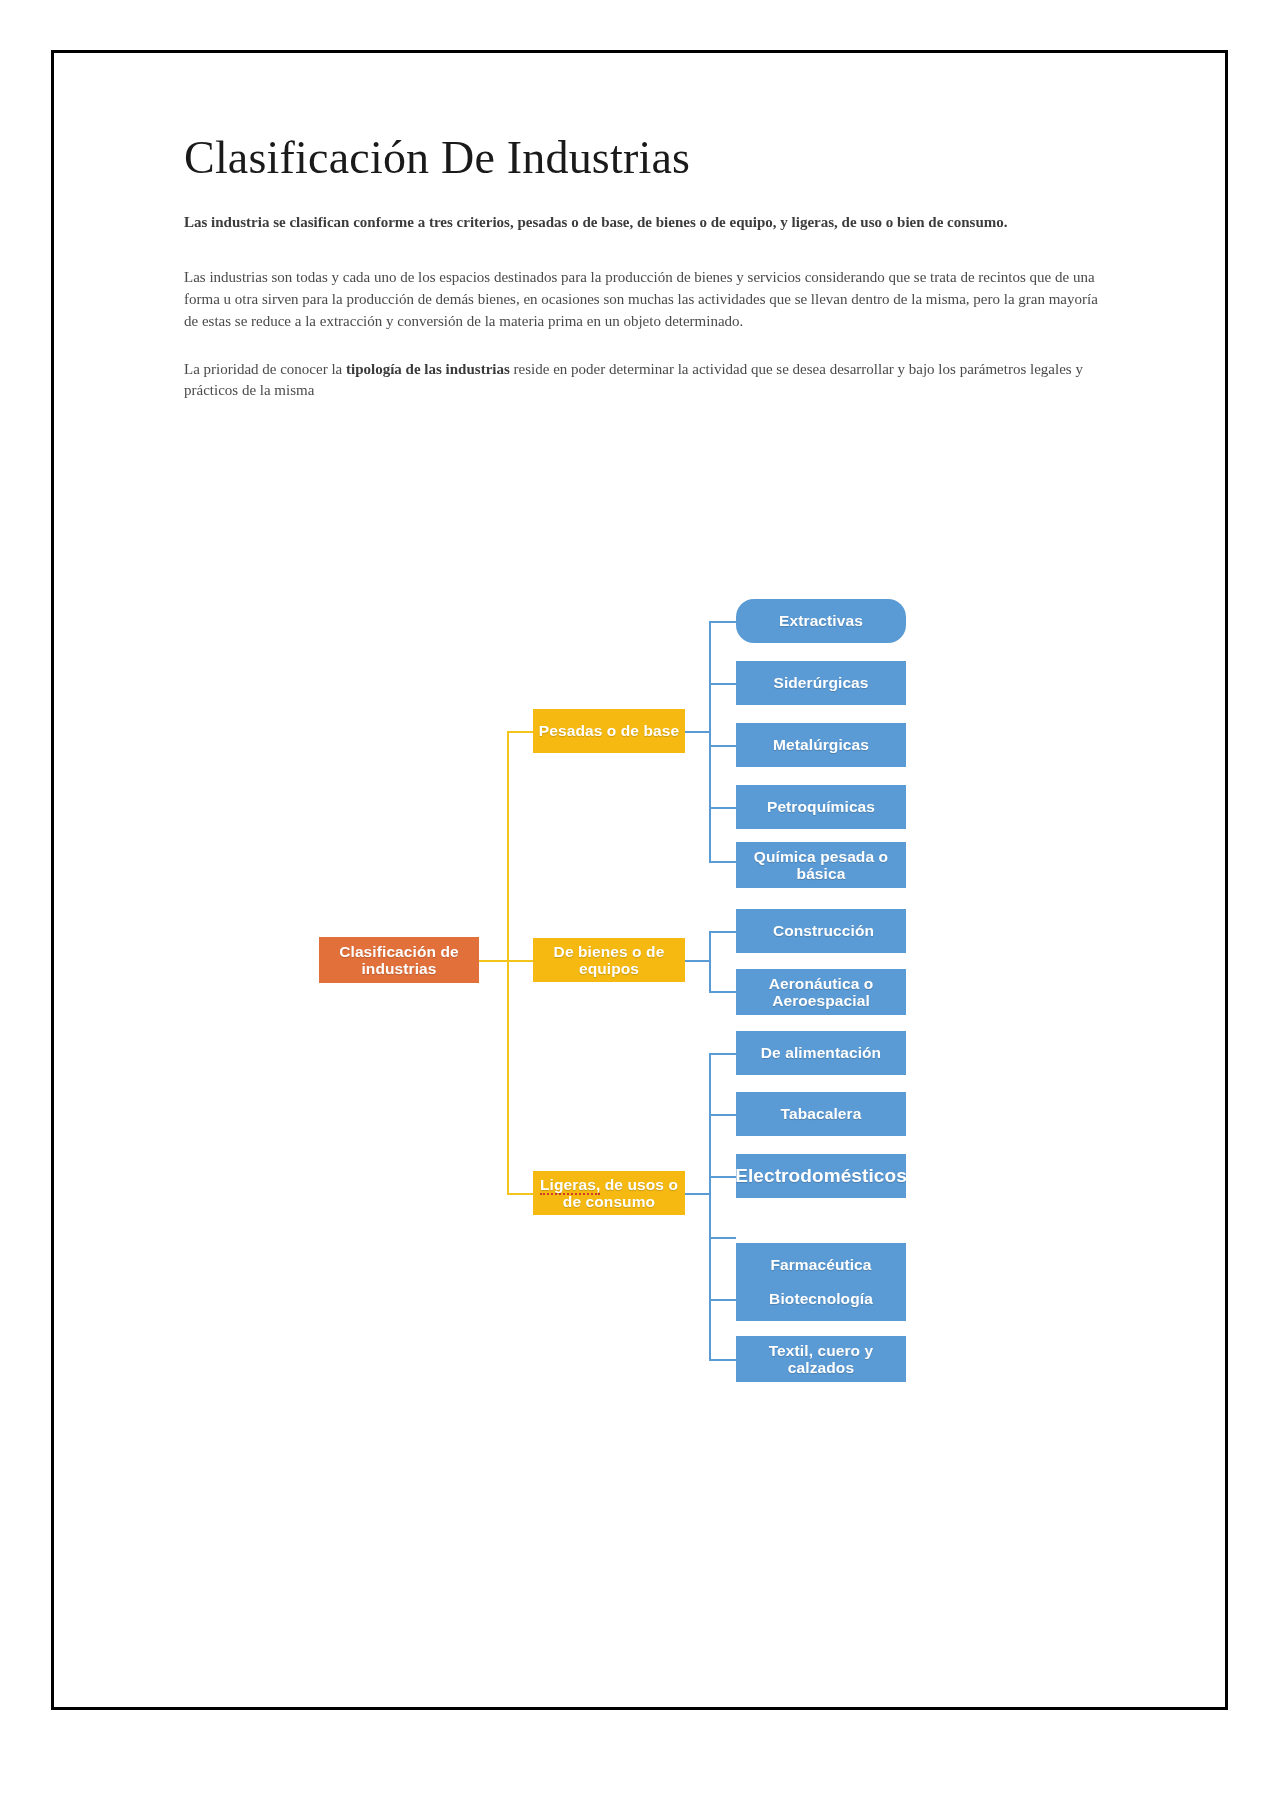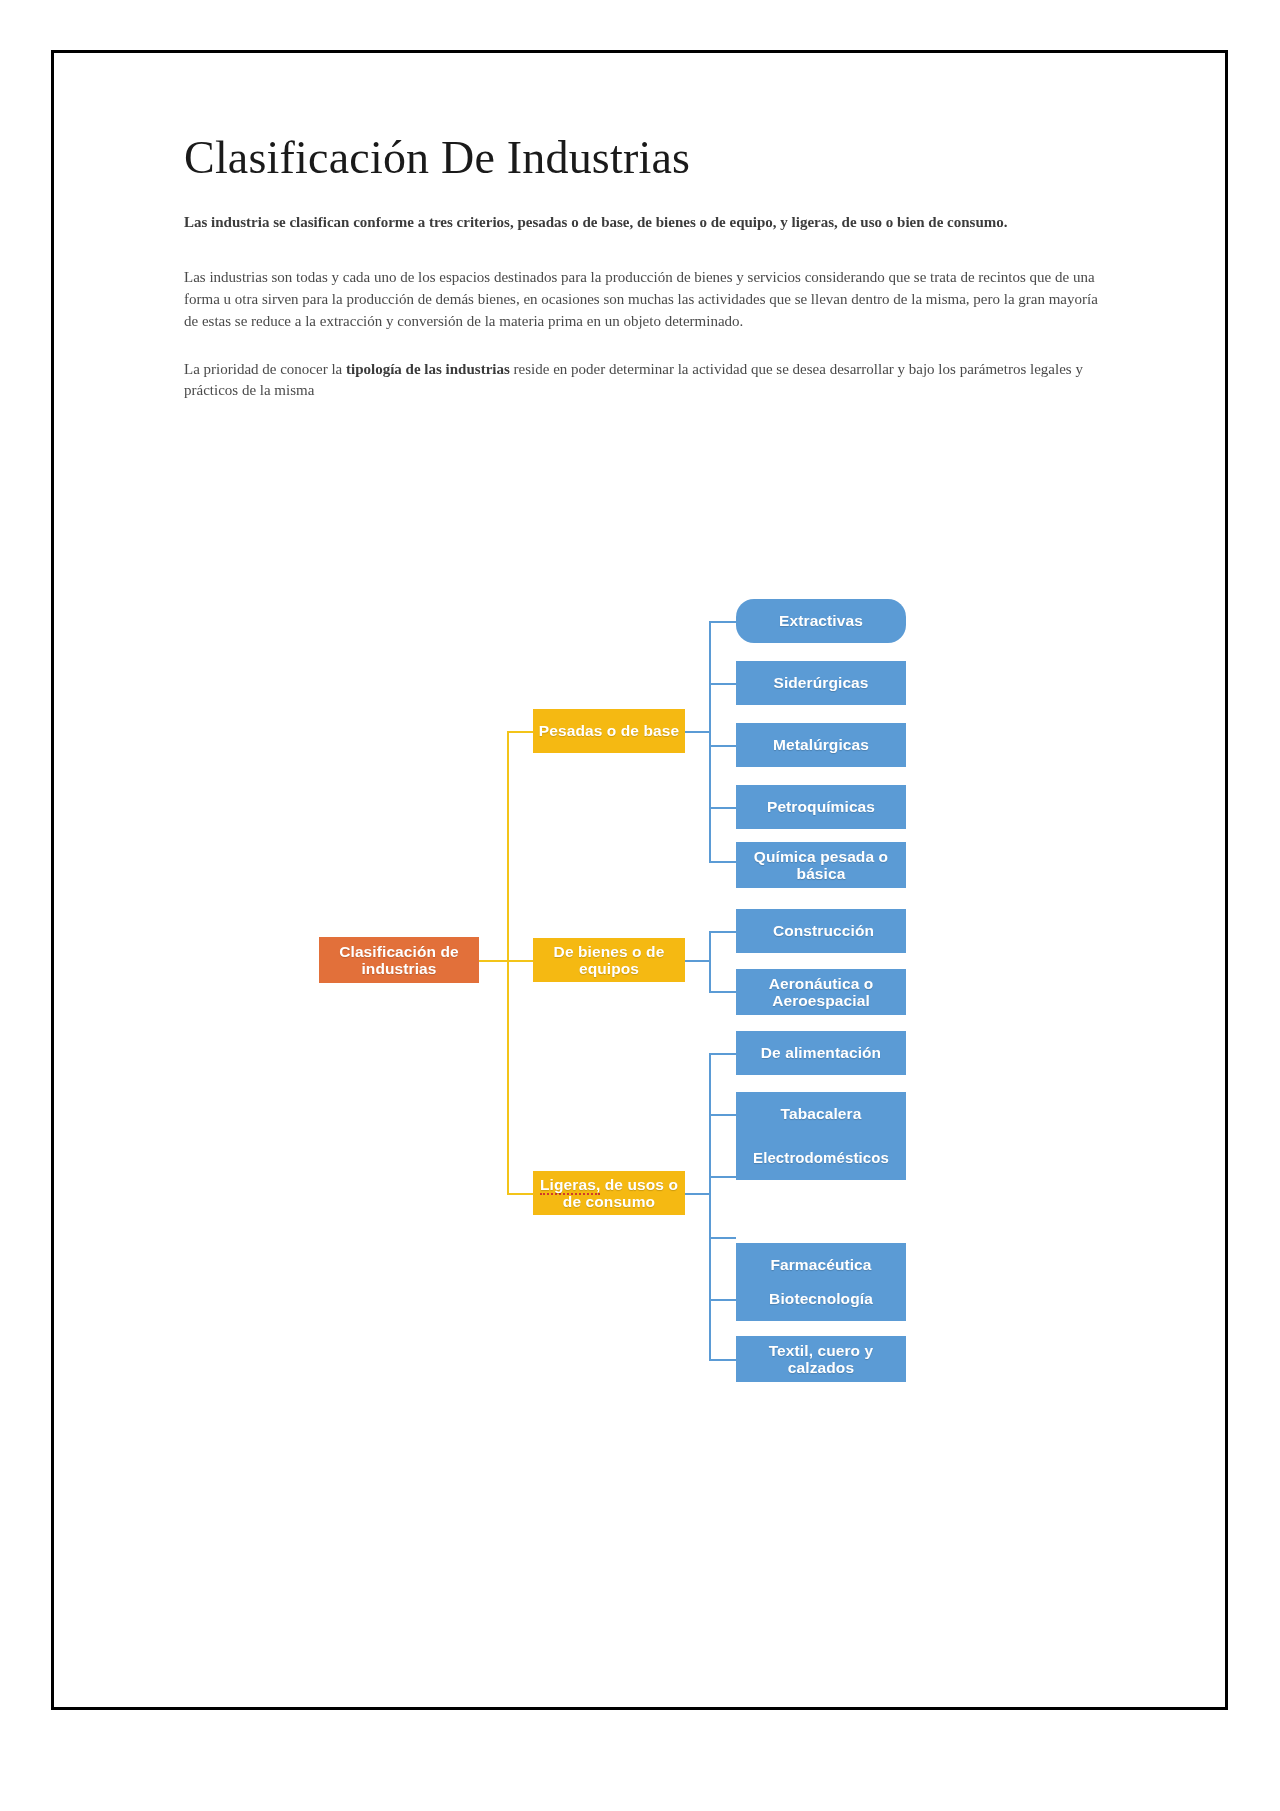--- a/index.html
+++ b/index.html
@@ -197,21 +197,21 @@
     <div class="node leaf" style="left:502px; top:356px; height:46px;">
       <span>Aeronáutica o Aeroespacial</span>
     </div>
 
     <div class="node leaf" style="left:502px; top:418px;">
       <span>De alimentación</span>
     </div>
     <div class="node leaf" style="left:502px; top:479px;">
       <span>Tabacalera</span>
     </div>
-    <div class="node leaf" style="left:502px; top:523px; font-size:15px;text-align:right;">
+    <div class="node leaf" style="left:502px; top:541px; font-size:19px;text-align:right;">
       <span>Electrodomésticos</span>
     </div>
     <div class="node leaf" style="left:502px; top:630px;">
       <span>Farmacéutica</span>
     </div>
     <div class="node leaf" style="left:502px; top:664px;">
       <span>Biotecnología</span>
     </div>
     <div class="node leaf" style="left:502px; top:723px; height:46px;justify-content:flex-end;">
       <span>Textil, cuero y calzados</span>

